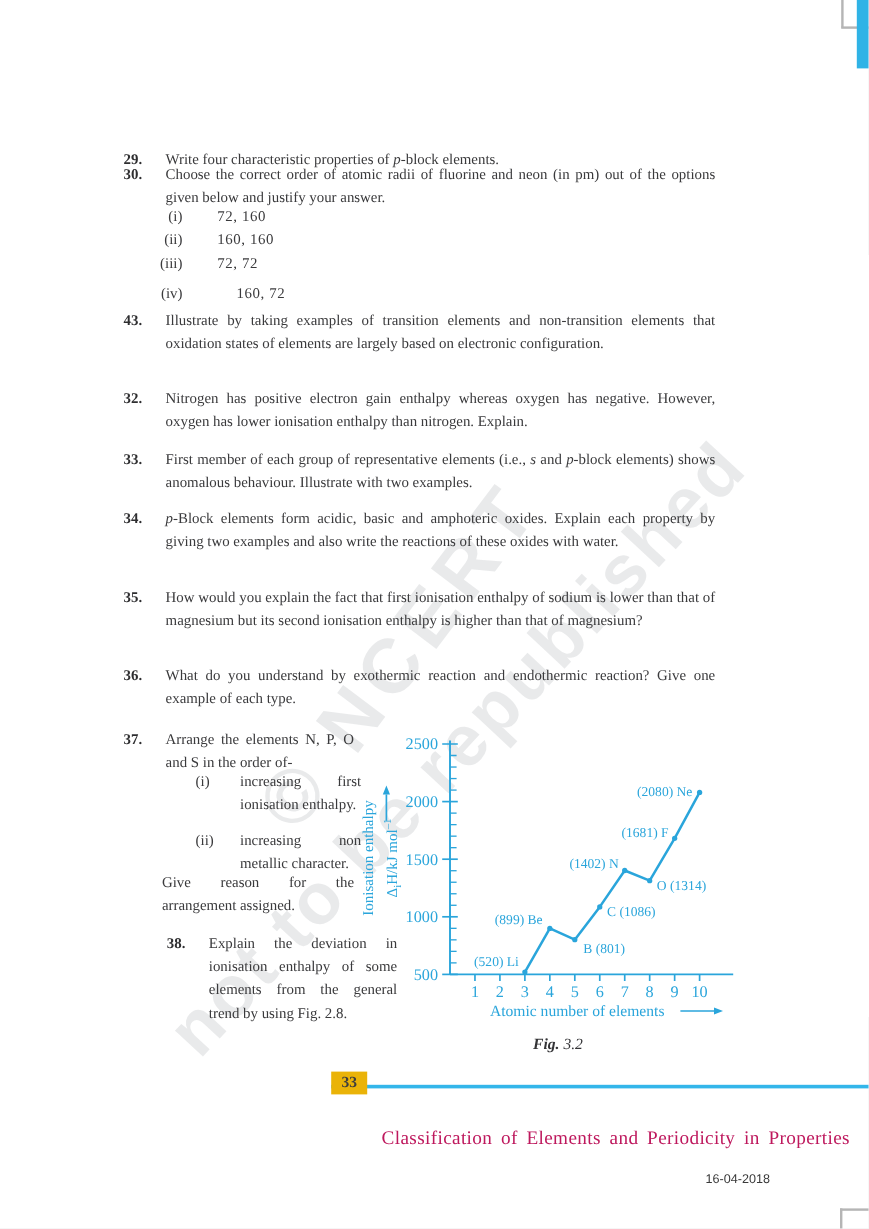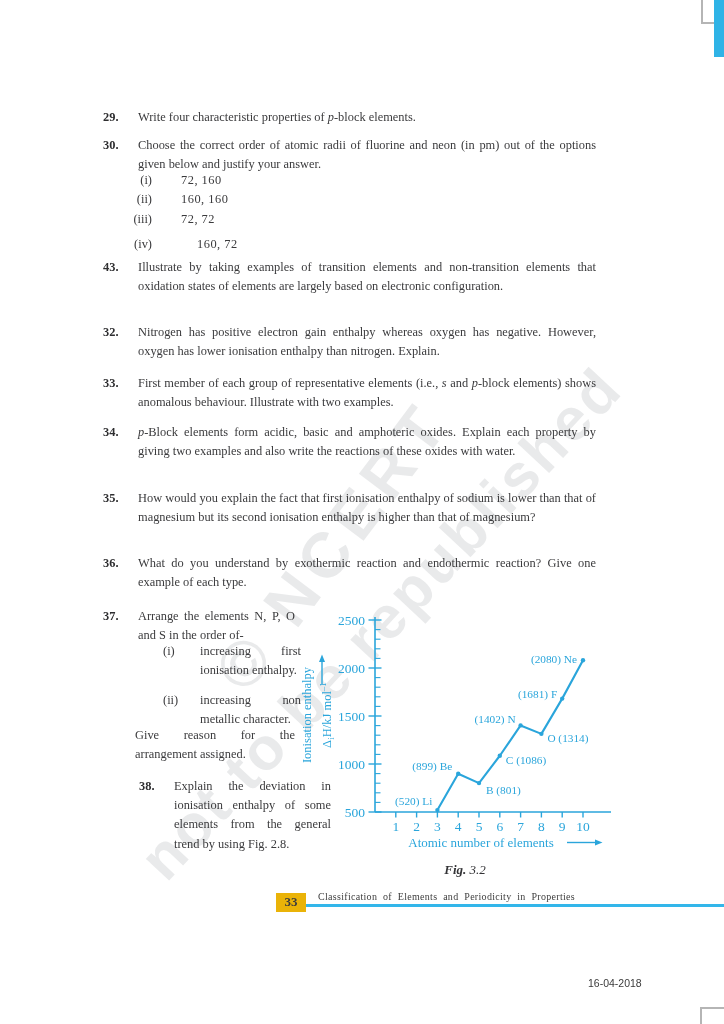--- a/index.html
+++ b/index.html
@@ -25,38 +25,38 @@
   .q.narrow .qtext{text-align:justify;}
   .opt{position:absolute;left:120px;display:flex;font-size:12.4px;line-height:19.2px;}
   .opt .roman{width:32px;text-align:right;flex:none;}
   .opt .val{margin-left:29px;letter-spacing:0.5px;}
   .sub{position:absolute;left:163px;width:138px;display:flex;font-size:12.4px;line-height:19.2px;}
   .sub .subroman{width:37px;flex:none;}
   .sub .subtext{flex:1;text-align:justify;}
   #q37-tail{position:absolute;left:135px;top:726px;width:160px;font-size:12.4px;
             line-height:19.2px;text-align:justify;}
   
-  #q29{top:108px;} #q30{top:136px;}
+  #q29{top:124px;} #q30{top:136px;}
   #opt0{top:171px;} #opt1{top:190px;} #opt2{top:210px;} #opt3{top:235px;gap:16px;}
   #q31{top:258px;} #q32{top:323px;} #q33{top:374px;} #q34{top:423px;}
   #q35{top:489px;} #q36{top:554px;}
   #q37{top:607px;} #sub0{top:642px;} #sub1{top:691px;}
   #q38{top:777px;margin-left:36px;}
   i{font-style:italic;}
   
   #chart-wrap{position:absolute;left:295px;top:608px;width:345px;height:252px;}
   #fig-caption{position:absolute;left:420px;top:862px;width:90px;text-align:center;
                font-size:13px;color:#333336;}
   #fig-caption .figlab{font-weight:bold;font-style:italic;}
   #fig-caption .fignum{font-style:italic;}
   
   #footer-rule{position:absolute;left:276px;top:904px;width:448px;height:3px;background:#33b6ea;}
   #page-num-box{position:absolute;left:276px;top:893px;width:30px;height:19px;background:#eab308;
                 text-align:center;font-size:13px;font-weight:bold;color:#3c3c3e;line-height:18px;}
-  #footer-title{position:absolute;left:318px;top:891px;font-size:10px;color:#404040;
+  #footer-title{position:absolute;left:318px;top:940px;font-size:16px;color:#be185d;
                 letter-spacing:0.3px;word-spacing:3px;}
   #print-date{position:absolute;left:588px;top:977px;font-size:10.5px;color:#3a3a3a;
               font-family:"Liberation Sans",sans-serif;}
 </style>
 </head>
 <body>
 
 <div id="page">
 
   <div id="wm1" class="wm">© NCERT</div>

